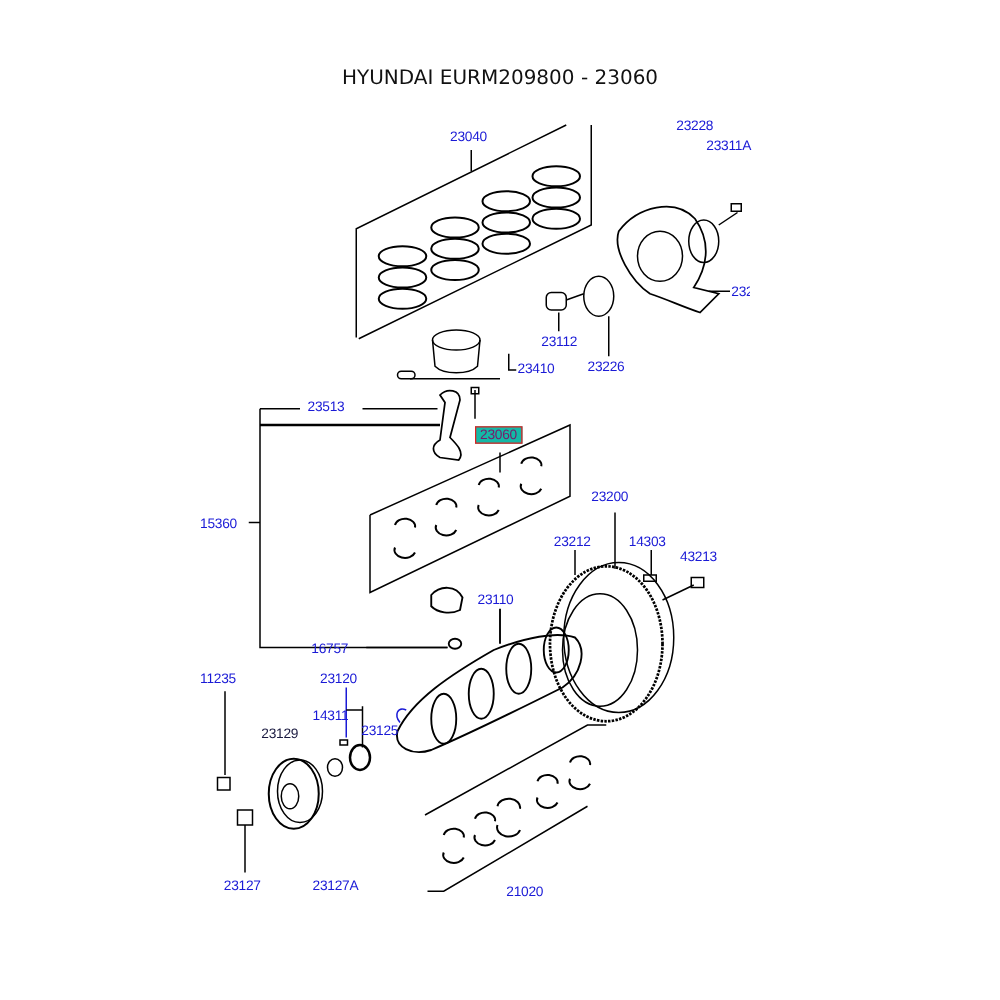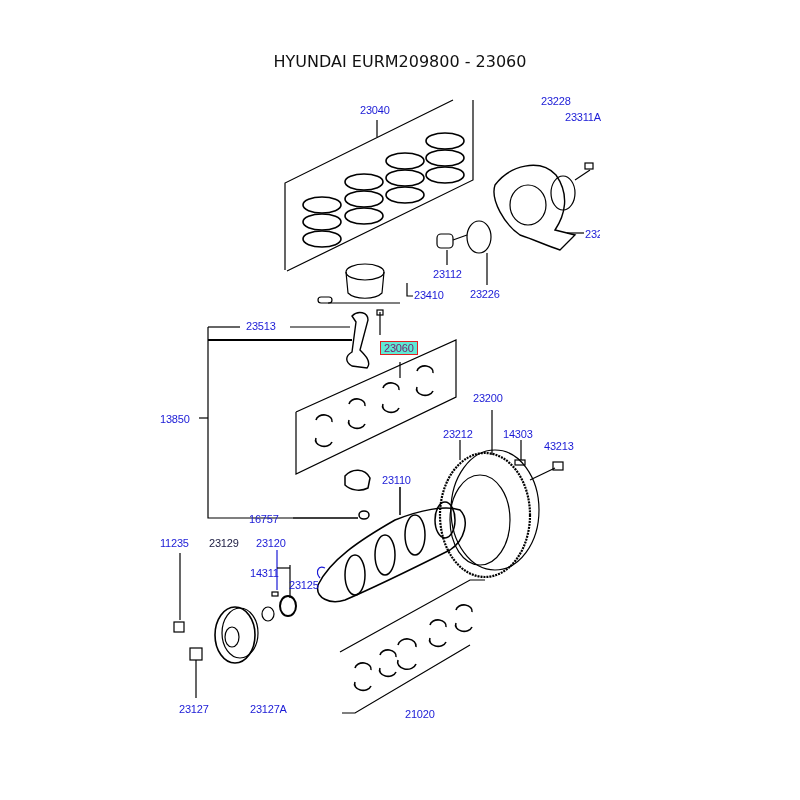--- a/index.html
+++ b/index.html
@@ -1,21 +1,21 @@
 <!DOCTYPE html>
 <html><head>
 <meta charset="utf-8">
 <style>
   html, body { margin:0; padding:0; background:#ffffff; }
   body { width:800px; height:800px; position:relative; overflow:hidden; font-family:"Liberation Sans", sans-serif; }
   .title { position:absolute; top:52px; left:0; width:800px; text-align:center; font-family:"DejaVu Sans", sans-serif; font-size:16px; color:#111; }
   svg.diagram { position:absolute; left:0; top:0; }
   .lbl { position:absolute; font-family:"Liberation Sans", sans-serif; font-size:11px; color:#1a1ad6; letter-spacing:-0.2px; white-space:nowrap; cursor:pointer; }
-  .lbl.black { color:#1a1a40; }
-  .lbl.hl { background:#5eead4; border:1px solid #e02020; color:#7a1a6a; padding:0 3px; }
+  .lbl.black { color:#1a1a40;margin-top:44px; }
+  .lbl.hl { background:#14b8a6; border:1px solid #e02020; color:#7a1a6a; padding:0 3px; }
 </style>
 </head>
 <body>
 
 <div class="title">HYUNDAI EURM209800 - 23060</div>
 
 <svg class="diagram" width="800" height="800" viewBox="0 0 800 800" fill="none" stroke="#000" stroke-width="1.2">
 
   <g>
     <polyline points="285,270 285,183 453,100"></polyline>
@@ -146,21 +146,21 @@
 
 <span class="lbl" style="left:360px;top:104px">23040</span>
 <span class="lbl" style="left:541px;top:95px">23228</span>
 <span class="lbl" style="left:565px;top:111px">23311A</span>
 <span class="lbl" style="left:585px;top:228px;width:15px;overflow:hidden">23211</span>
 <span class="lbl" style="left:433px;top:268px">23112</span>
 <span class="lbl" style="left:470px;top:288px">23226</span>
 <span class="lbl" style="left:414px;top:289px">23410</span>
 <span class="lbl" style="left:246px;top:320px">23513</span>
 <span class="lbl hl" style="left:380px;top:341px">23060</span>
-<span class="lbl" style="left:160px;top:413px">13850</span>
+<span class="lbl" style="left:160px;top:413px">15360</span>
 <span class="lbl" style="left:473px;top:392px">23200</span>
 <span class="lbl" style="left:443px;top:428px">23212</span>
 <span class="lbl" style="left:503px;top:428px">14303</span>
 <span class="lbl" style="left:544px;top:440px">43213</span>
 <span class="lbl" style="left:382px;top:474px">23110</span>
 <span class="lbl" style="left:249px;top:513px">16757</span>
 <span class="lbl" style="left:160px;top:537px">11235</span>
 <span class="lbl black" style="left:209px;top:537px">23129</span>
 <span class="lbl" style="left:256px;top:537px">23120</span>
 <span class="lbl" style="left:289px;top:579px">23125</span>

